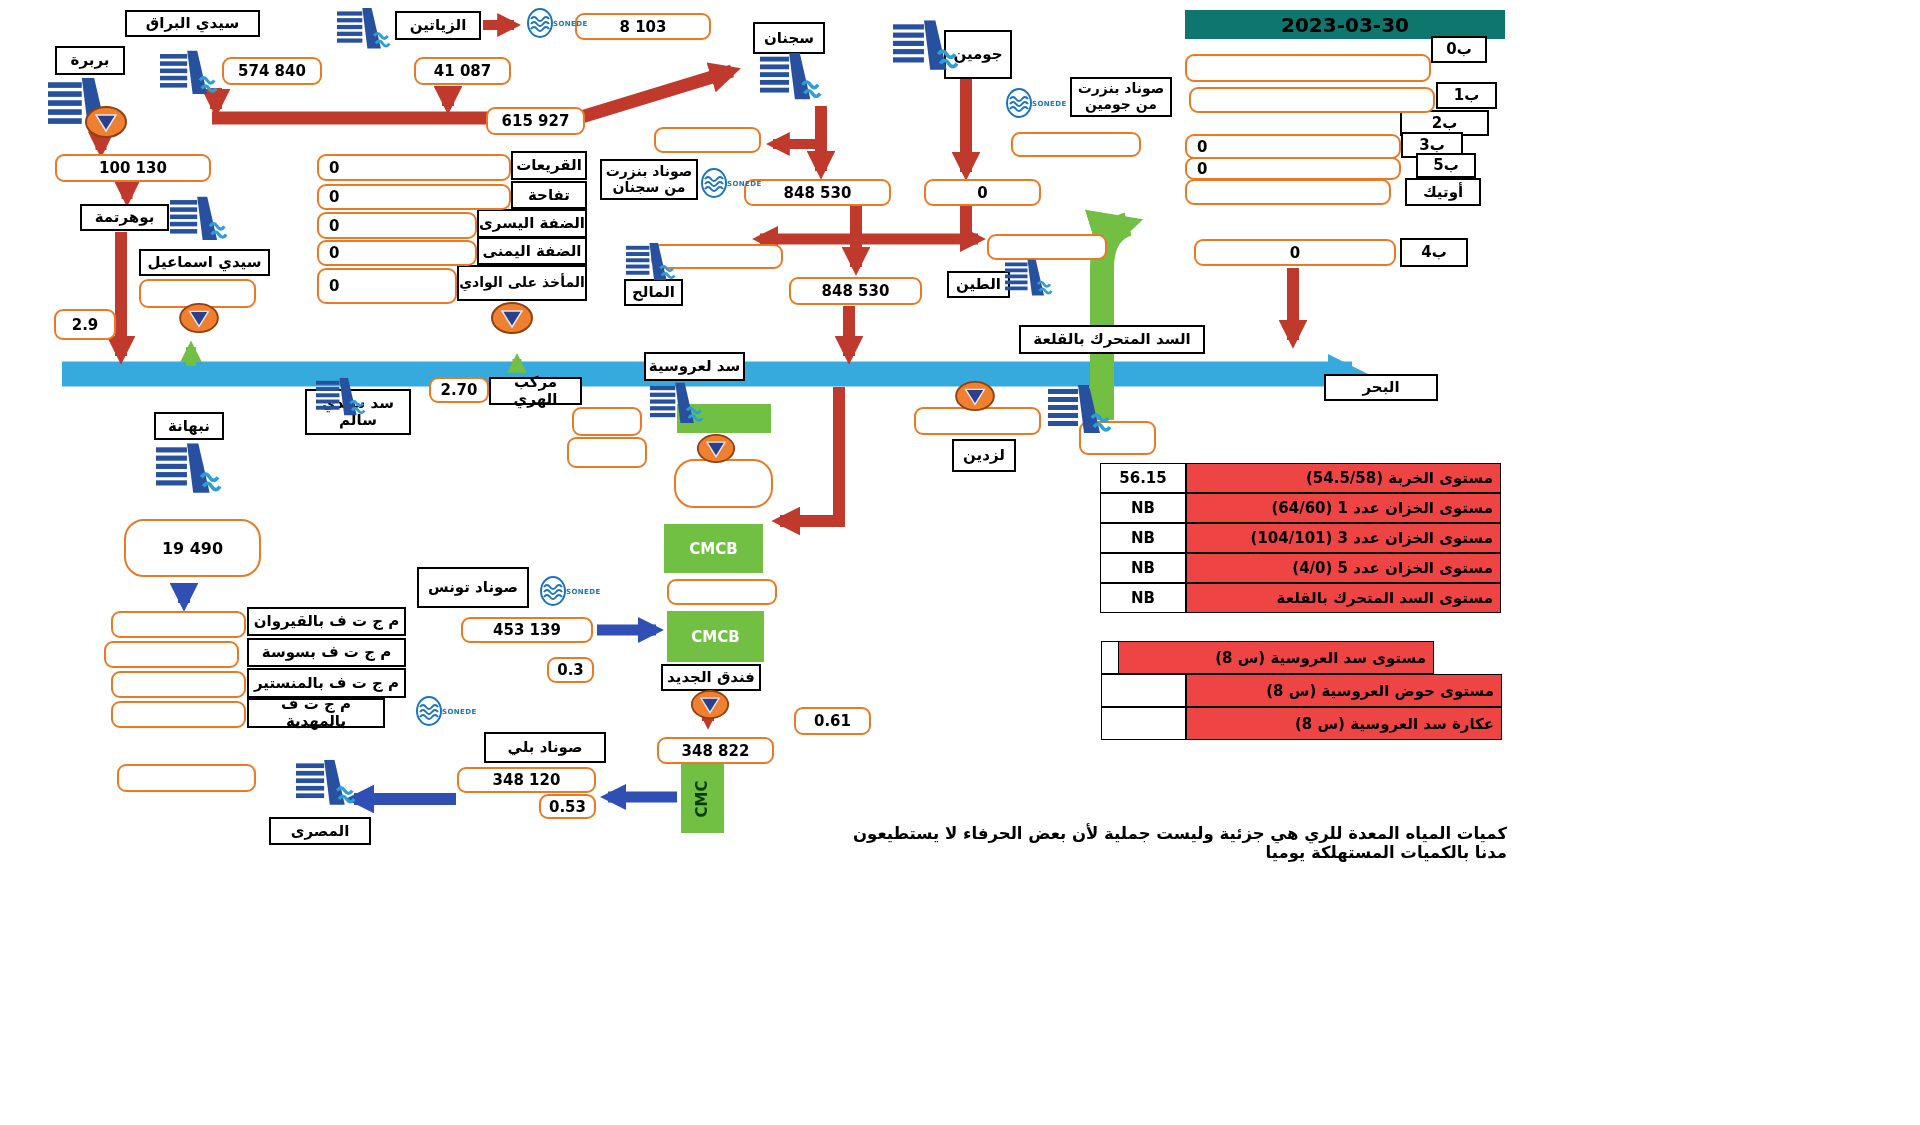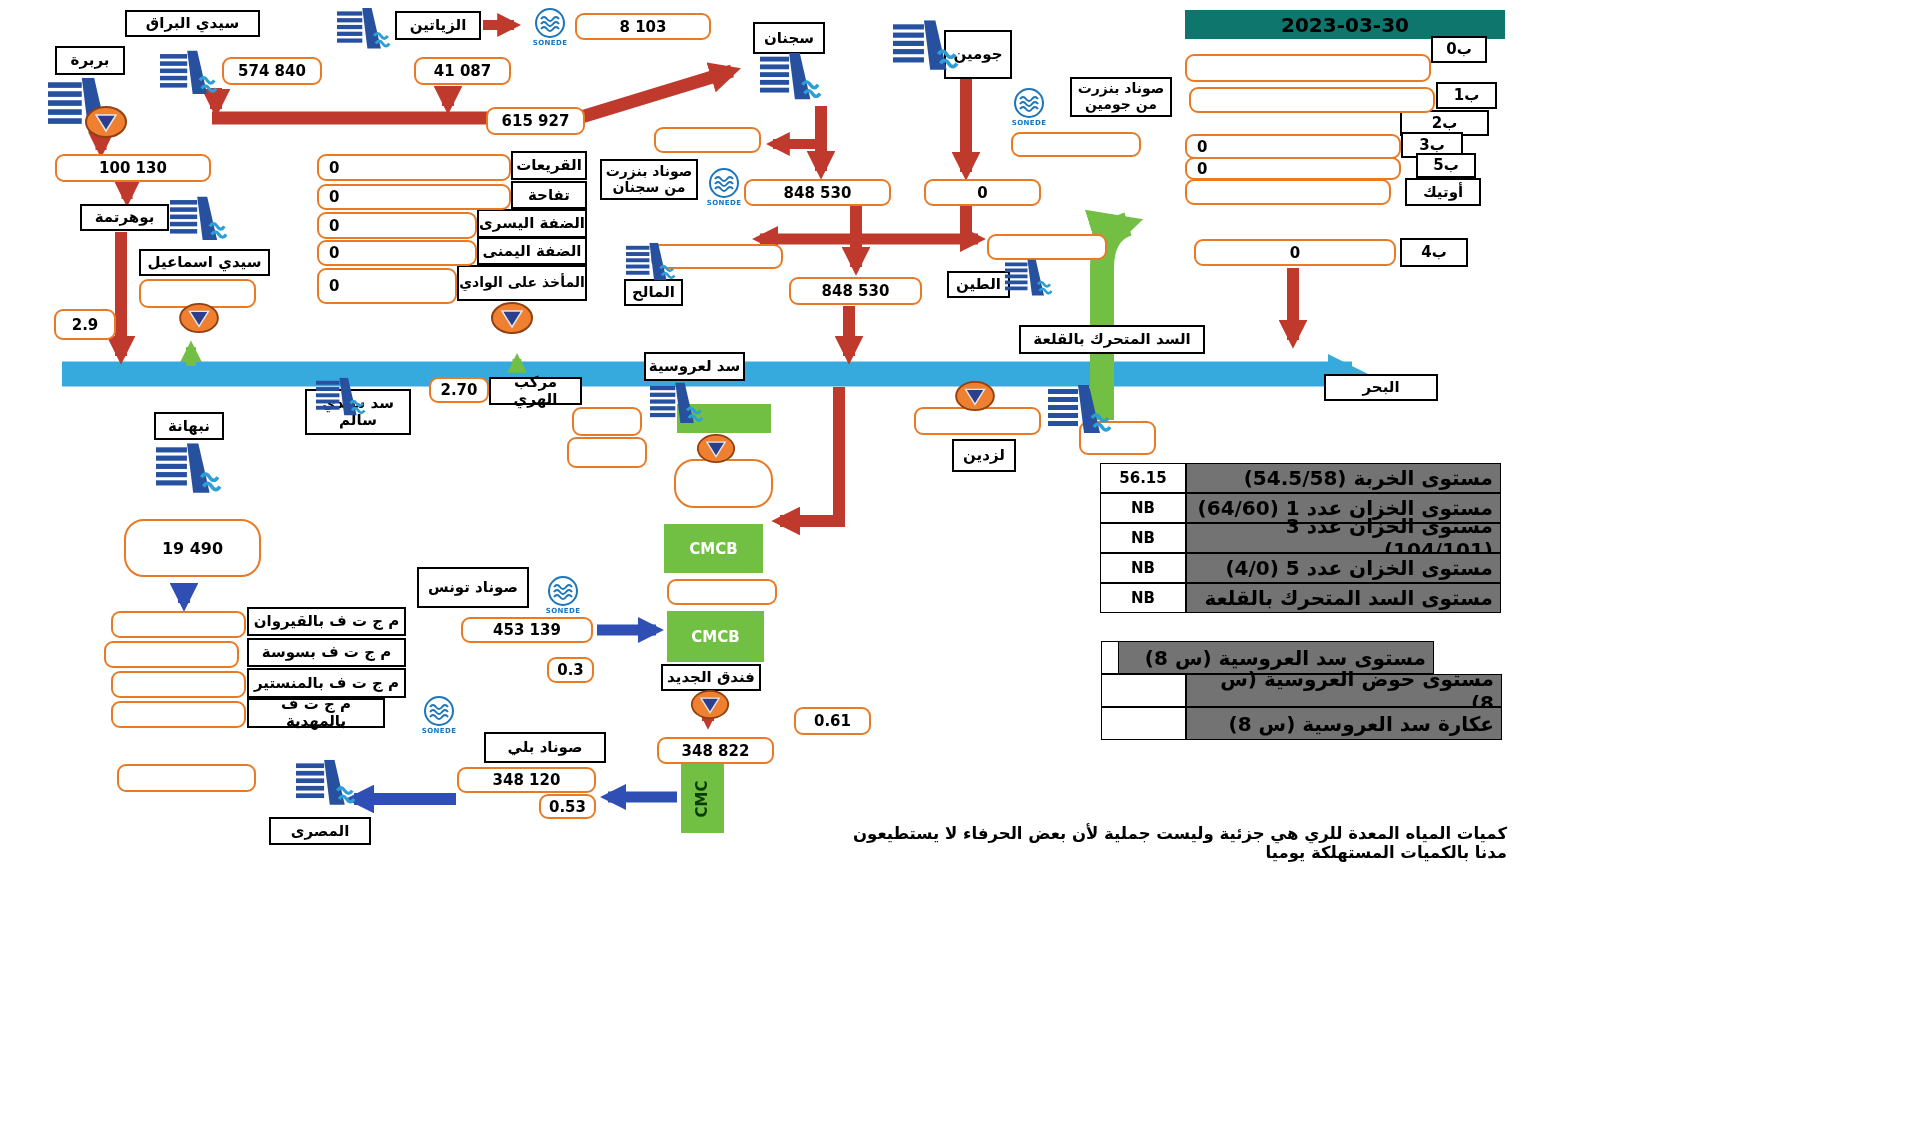--- a/index.html
+++ b/index.html
@@ -14,25 +14,25 @@
   .wlabel{position:absolute;z-index:2;background:#fff;border:2px solid #000;display:flex;align-items:center;
         justify-content:center;font-weight:bold;font-size:15px;color:#000;box-sizing:border-box;
         direction:rtl;text-align:center;line-height:1.12;white-space:pre-line;}
   .gbox{position:absolute;z-index:2;background:#72c043;display:flex;align-items:center;justify-content:center;
         font-weight:bold;color:#fff;font-size:15px;box-sizing:border-box;}
   .gbox .vert{transform:rotate(-90deg);color:#083b00;}
   .ydate{position:absolute;z-index:2;background:#0f766e;display:flex;align-items:center;justify-content:center;
         font-weight:bold;font-size:20px;color:#000;}
   .pcell{position:absolute;z-index:2;box-sizing:border-box;border:1px solid #000;display:flex;align-items:center;font-weight:bold;}
   .pval{background:#fff;justify-content:center;font-size:15px;}
-  .plab{background:#737373;direction:rtl;justify-content:flex-start;padding:6px 7px;font-size:20px;}
+  .plab{background:#ef4444;direction:rtl;justify-content:flex-start;padding:6px 7px;font-size:15px;}
   .footer-line{position:absolute;z-index:2;font-weight:bold;font-size:16.5px;color:#000;direction:rtl;text-align:right;}
   .icon{position:absolute;z-index:3;}
   .pumpicon{position:absolute;z-index:4;}
-  .sonede{position:absolute;z-index:3;display:flex;flex-direction:column;align-items:center;width:46px;}
+  .sonede{position:absolute;z-index:3;display:flex;align-items:center;width:46px;}
   .sonede-circle{width:30px;height:30px;border-radius:50%;border:2.5px solid #1b75bb;background:#fff;
         display:flex;align-items:center;justify-content:center;box-sizing:border-box;}
   .sonede-text{font-size:7px;font-weight:bold;color:#1b75bb;letter-spacing:.4px;margin-top:1px;}
 </style>
 </head>
 <body>
 
 <div id="canvas">
 
 <svg width="0" height="0" style="position:absolute">

